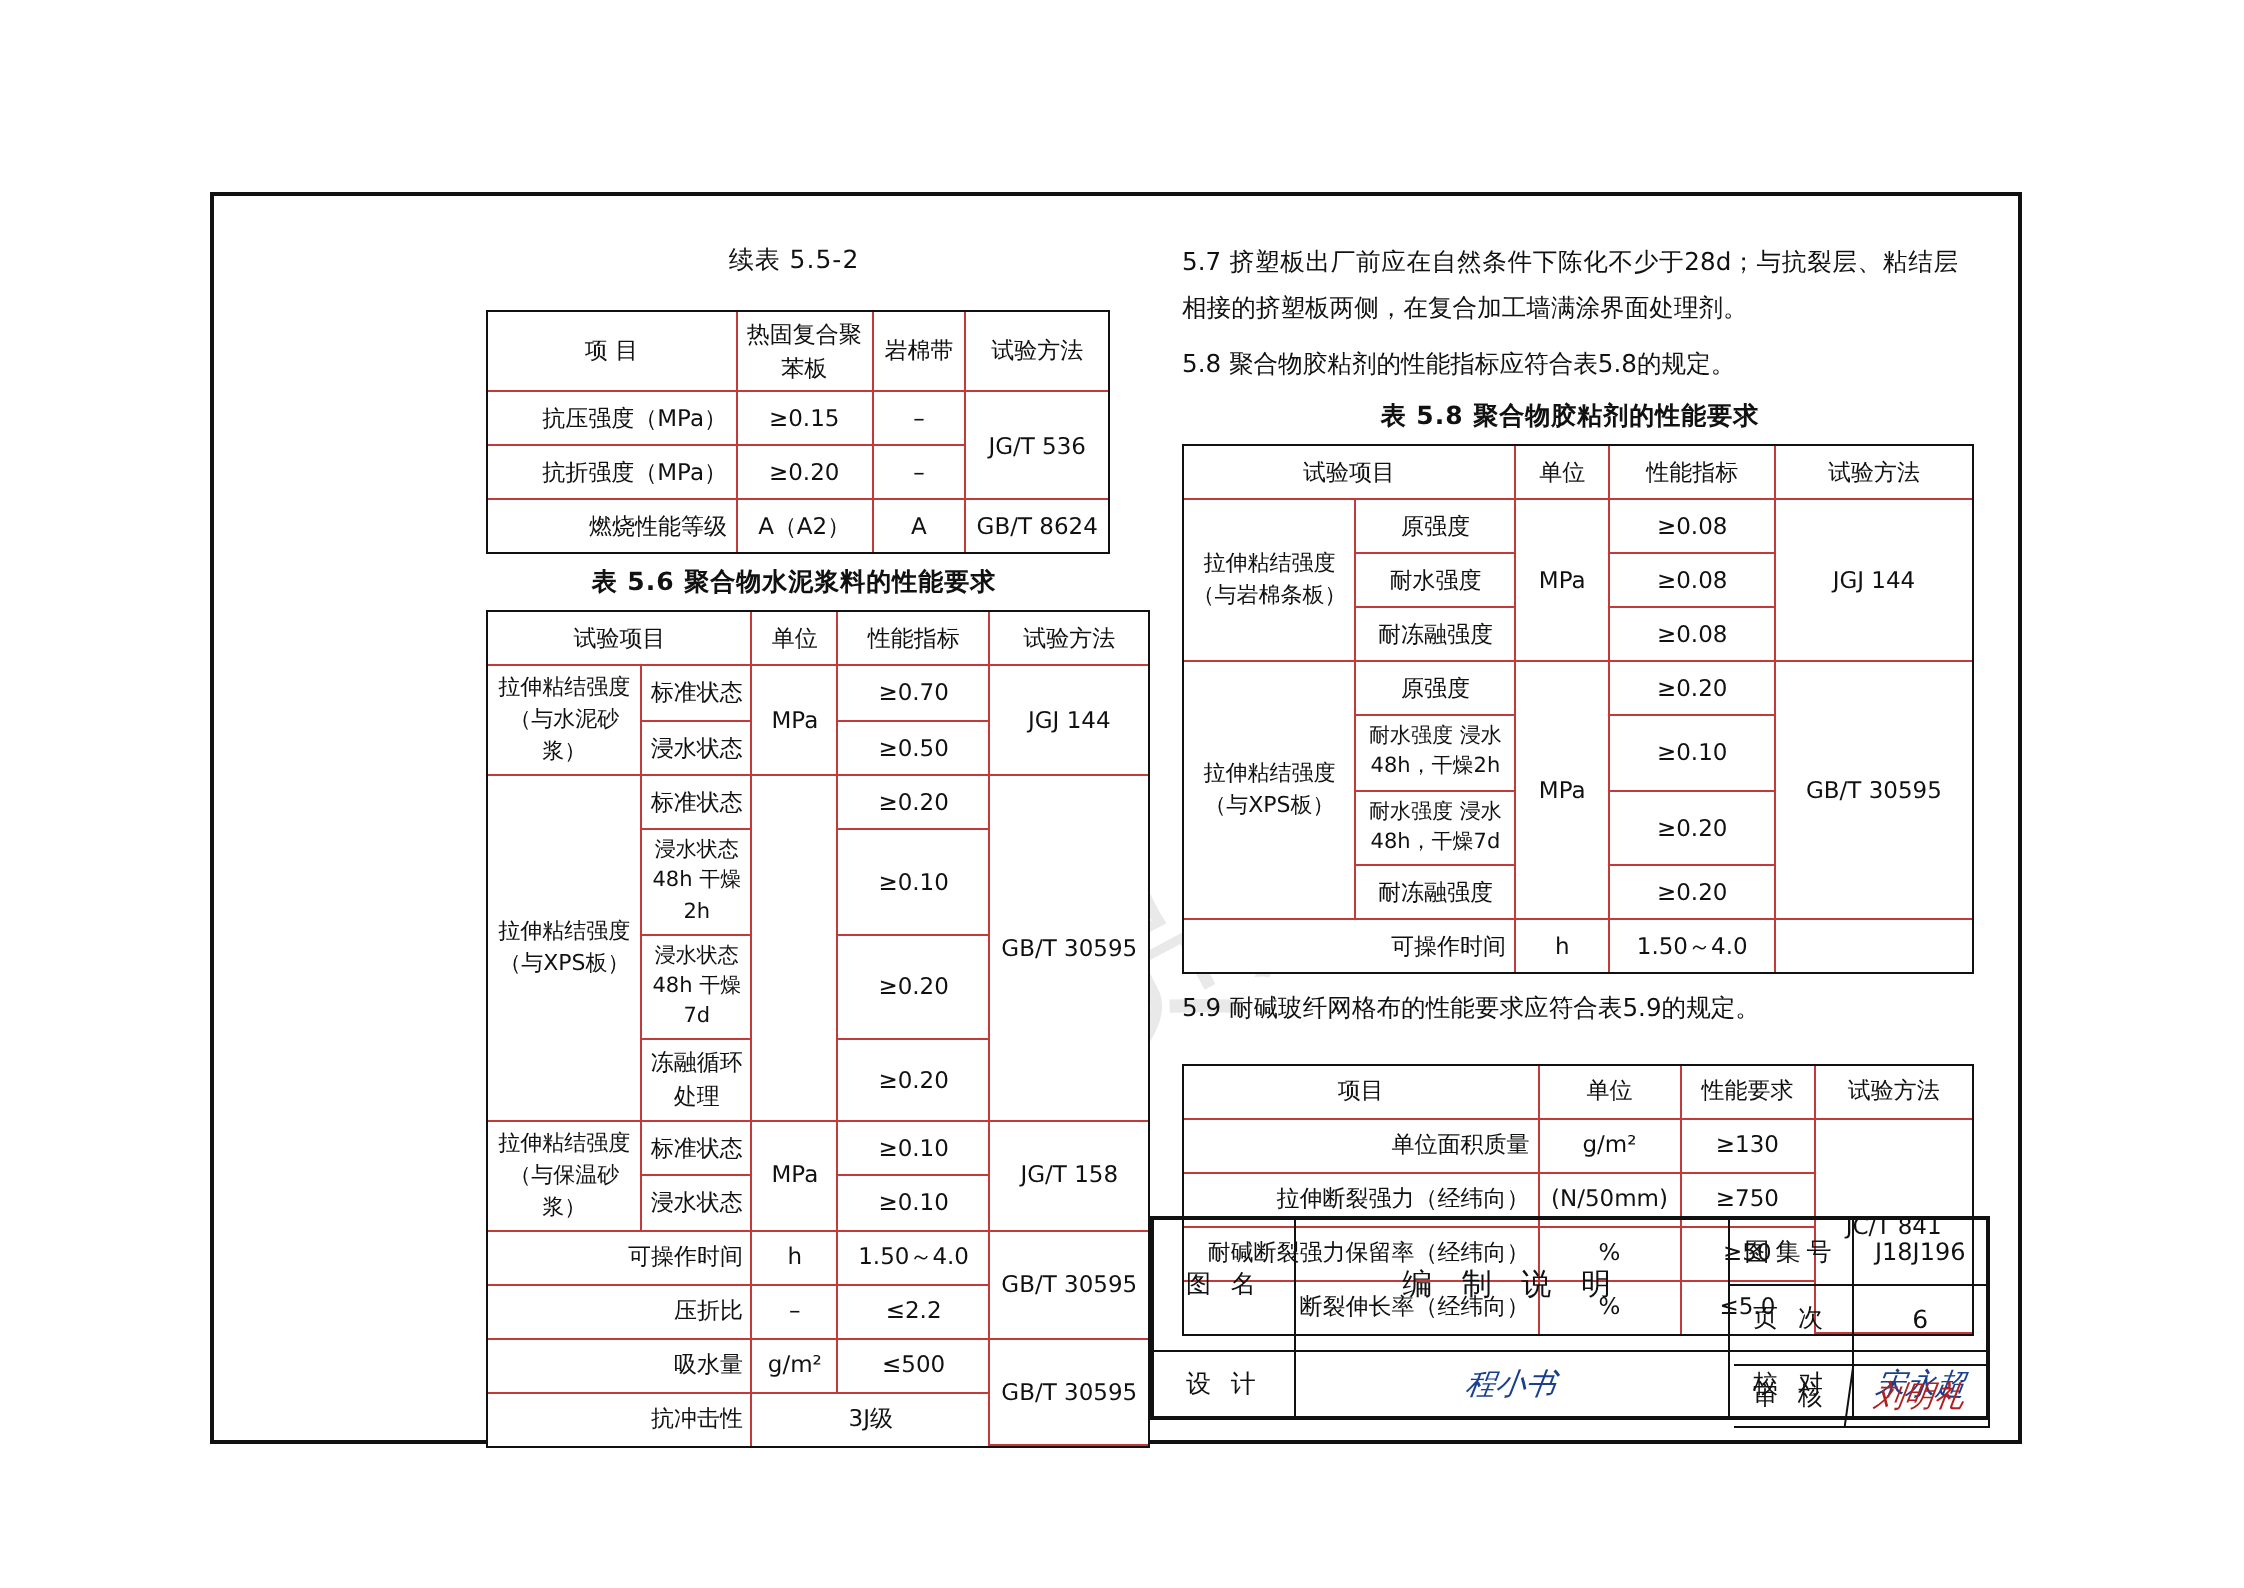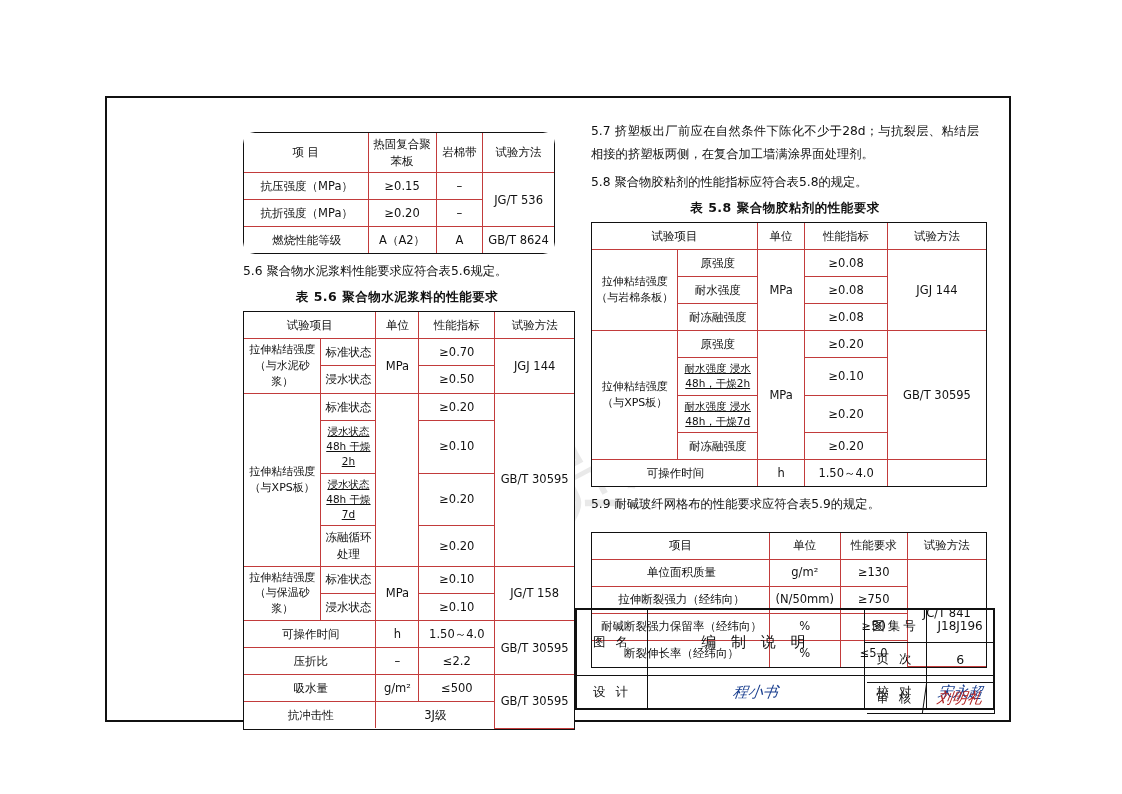--- a/index.html
+++ b/index.html
@@ -52,37 +52,37 @@
   table.grid td,table.grid th{
     border:1px solid #c23b3b;
     padding:3px 4px;
     text-align:center;
     vertical-align:middle;
     line-height:1.45;
     font-weight:normal;
     color:#111;
     height:20px;
   }
-  table.grid .lft{text-align:center;padding-left:6px;}
+  table.grid .lft{text-align:right;padding-left:6px;}
   table.grid .hd{font-size:11.5px;}
 
   
   .tblwrap{border:1.6px solid #111;padding:0;margin-bottom:6px;}
   .tblwrap table.grid{border-collapse:collapse;}
   .tblwrap table.grid td:first-child{border-left:none;}
   .tblwrap table.grid td:last-child{border-right:none;}
   .tblwrap table.grid tr:first-child td{border-top:none;}
   .tblwrap table.grid tr:last-child td{border-bottom:none;}
 
-  .t55-wrap{width:310px;margin:16px auto 6px auto;border-radius:12px;}
+  .t55-wrap{width:310px;margin:16px auto 6px auto;}
   .t56-wrap{width:330px;margin:0 auto 6px auto;}
   .t58-wrap{width:394px;margin:0 auto 6px auto;}
   .t59-wrap{width:394px;margin:16px auto 6px auto;}
 
-  .small{font-size:10.5px;text-decoration:underline;}
+  .small{font-size:10.5px;}
   .vert-lbl{font-size:11px;line-height:1.5;}
 
   
   .titleblock{
     position:absolute;
     left:468px;
     bottom:10px;
     width:420px;
     border:1.6px solid #111;
     box-sizing:border-box;
@@ -126,20 +126,21 @@
 </style>
 </head>
 <body>
 
 <div class="page">
 
   <div class="watermark">蓝会员水印</div>
 
   <div class="col col-left">
 
+    <div class="tbl-title plain">续表 5.5-2</div>
 
     <div class="tblwrap t55-wrap">
       <table class="grid">
         <tbody>
             <tr>
           <td class="hd" style="width:40%">项 目</td>
           <td class="hd" style="width:22%">热固复合聚苯板</td>
           <td class="hd" style="width:15%">岩棉带</td>
           <td class="hd" style="width:23%">试验方法</td>
         </tr>
@@ -157,21 +158,20 @@
         <tr>
           <td class="lft">燃烧性能等级</td>
           <td>A（A2）</td>
           <td>A</td>
           <td>GB/T 8624</td>
         </tr>
       </tbody>
         </table>
     </div>
 
-    <div class="para">5.6 聚合物水泥浆料性能要求应符合表5.6规定。</div>
 
     <div class="tbl-title">表 5.6  聚合物水泥浆料的性能要求</div>
 
     <div class="tblwrap t56-wrap">
       <table class="grid">
         <tbody>
             <tr>
           <td class="hd" colspan="2" style="width:40%">试验项目</td>
           <td class="hd" style="width:13%">单位</td>
           <td class="hd" style="width:23%">性能指标</td>

